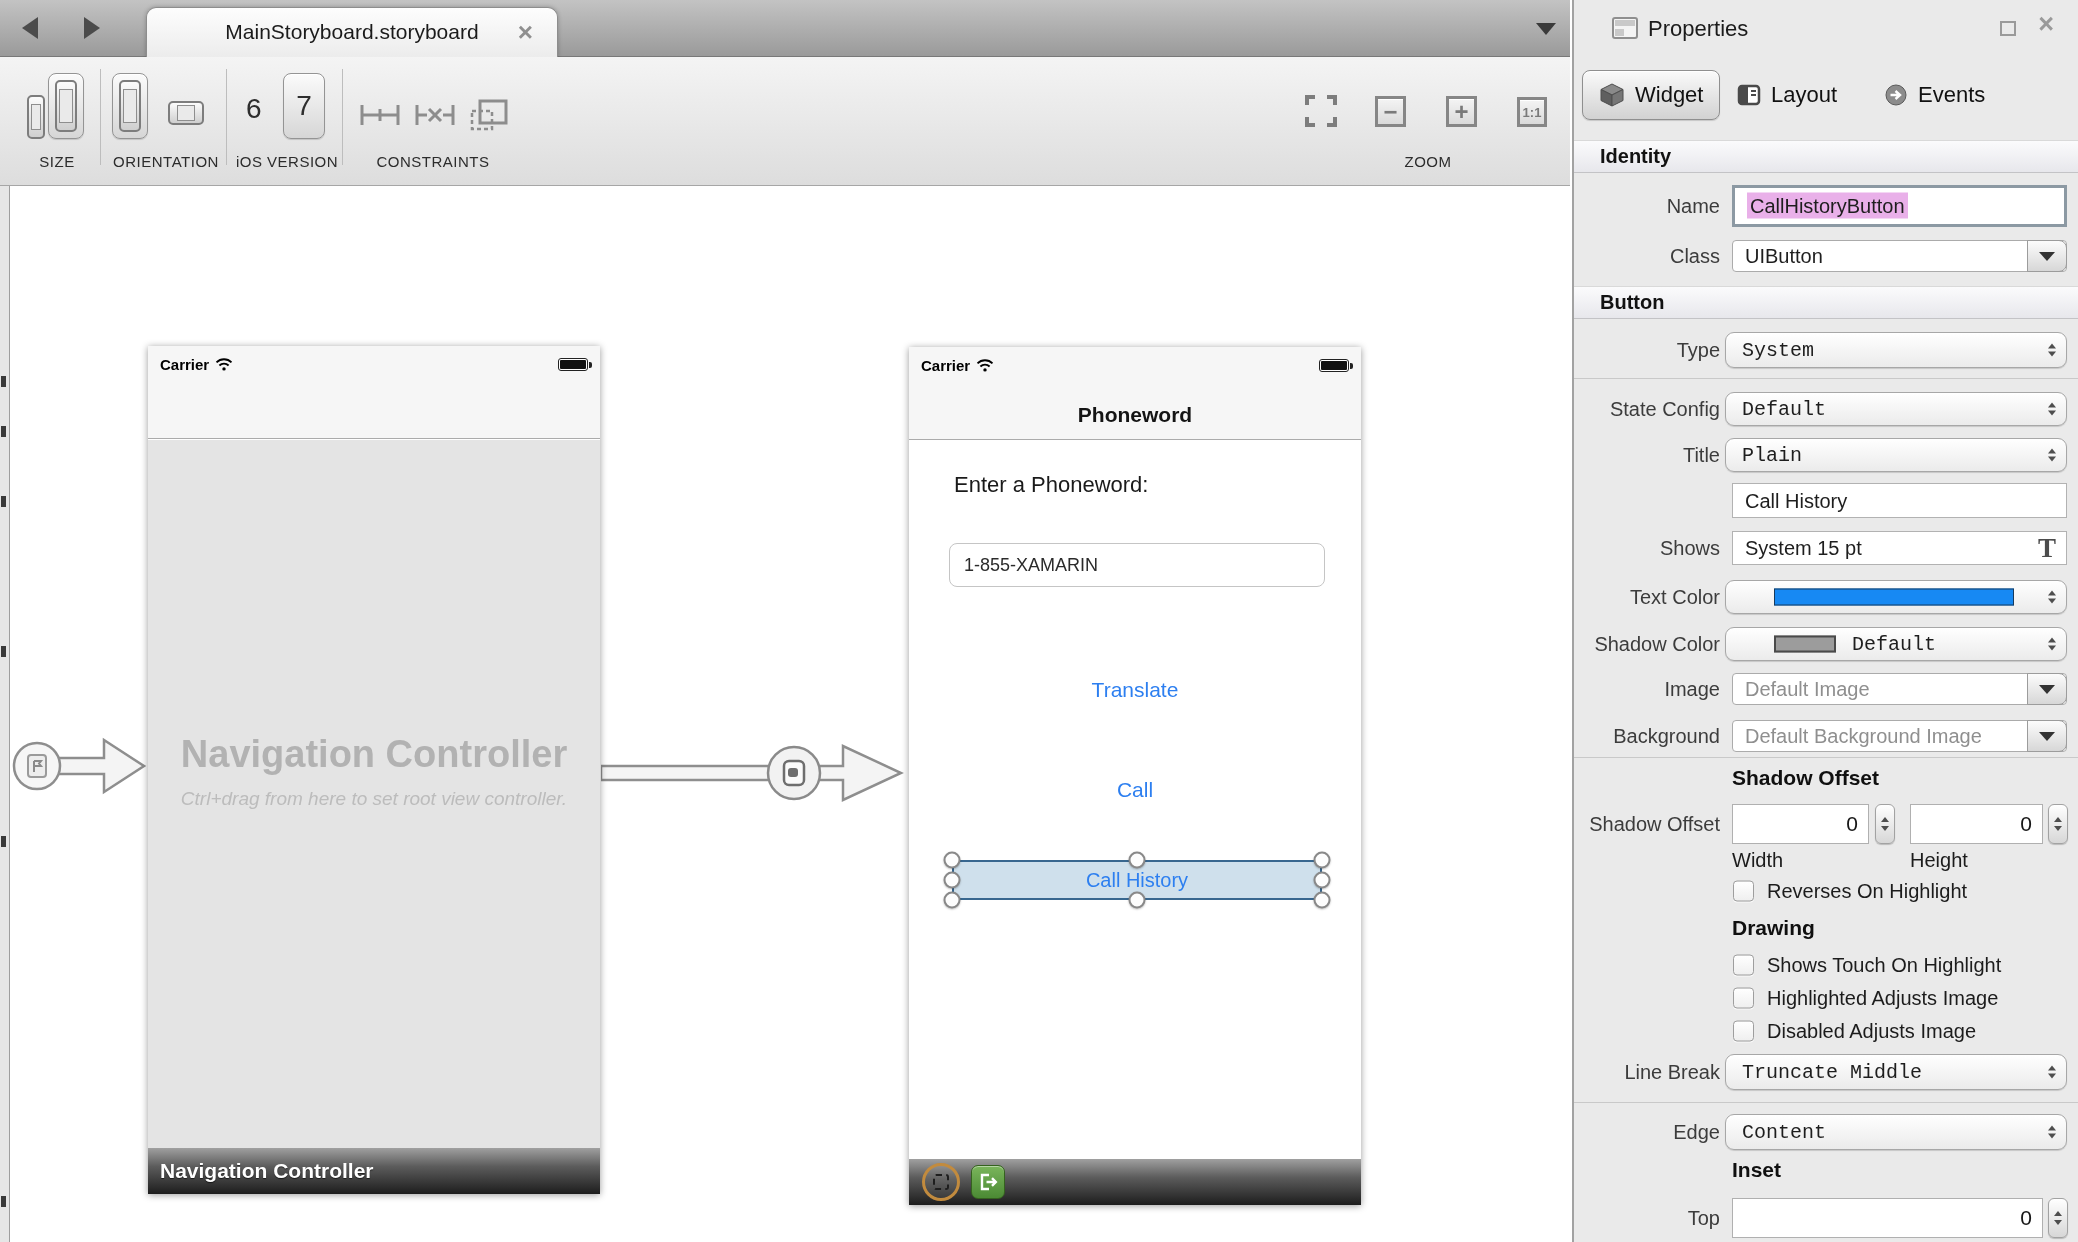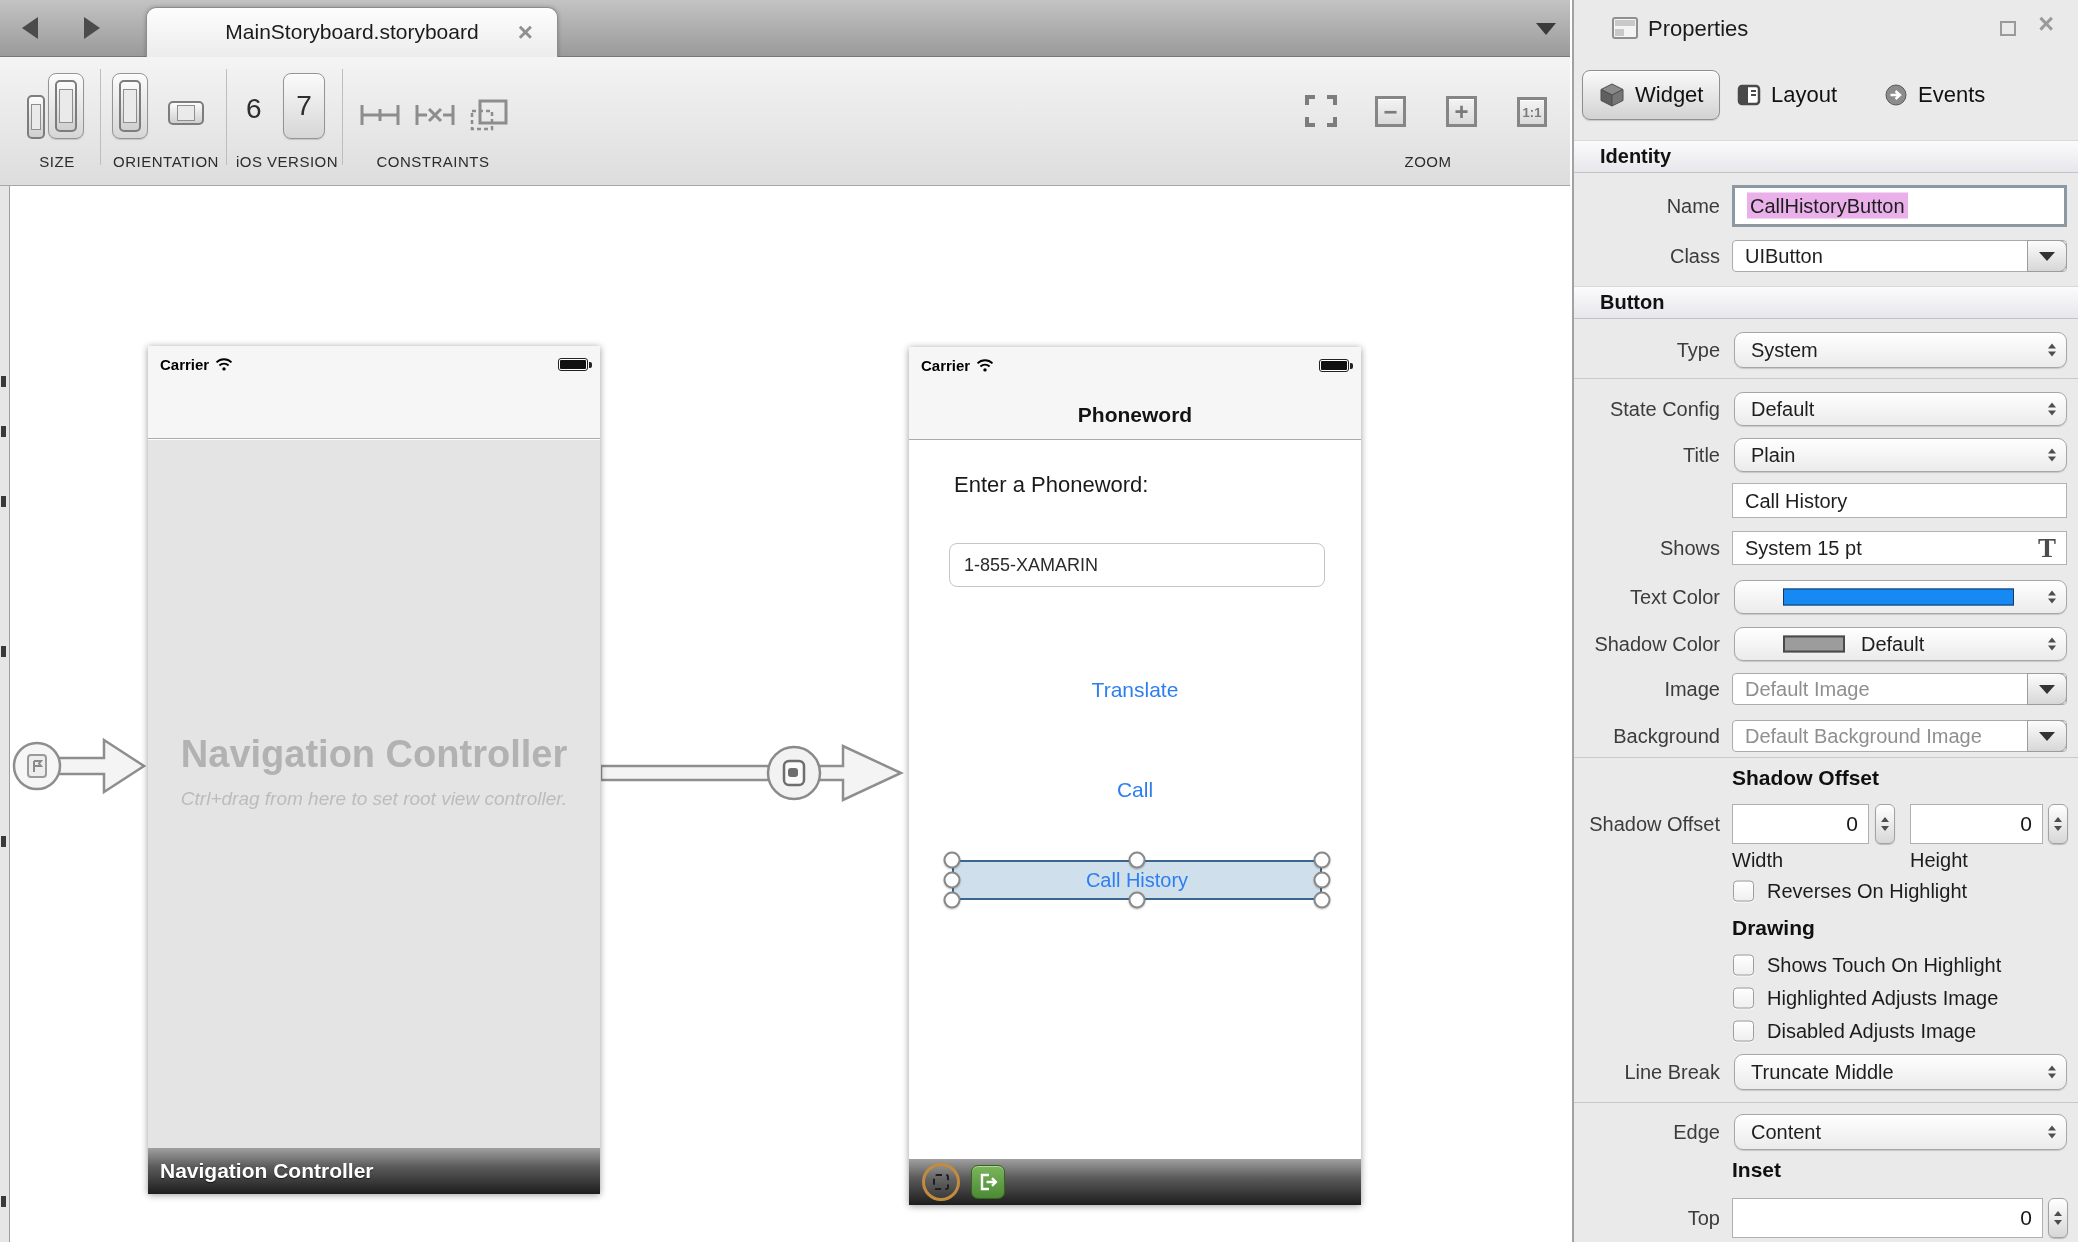--- a/index.html
+++ b/index.html
@@ -78,22 +78,22 @@
   .win-cls { position:absolute; right:24px; top:9px; font-size:27px; font-weight:bold; color:#9a9a9a; }
   .ptab { position:absolute; top:70px; height:50px; display:flex; align-items:center; gap:10px; font-size:22px; color:#111; }
   .ptab.sel { border:1px solid #8f8f8f; border-radius:8px; background:linear-gradient(#fafafa,#d2d2d2);
               box-shadow:inset 0 1px 0 #fff,0 1px 1px rgba(0,0,0,.15); padding:0 16px; }
   .sect { position:absolute; left:0; right:0; height:33px; background:linear-gradient(#fbfbfc,#e7e7ec);
           border-top:1px solid #d9d9d9; border-bottom:1px solid #c3c3c6;
           font-weight:bold; font-size:20px; color:#121212; line-height:31px; padding-left:26px; }
   .prow { position:absolute; left:0; right:0; }
   .plbl { position:absolute; left:0; width:146px; text-align:right; top:50%; transform:translateY(-50%);
           font-size:20px; color:#3c3c3c; white-space:nowrap; }
-  .select { position:absolute; left:160px; right:11px; top:0; height:100%; border-radius:9px; border:1px solid #a7a7a7;
-            background:linear-gradient(#ffffff,#ebebeb); box-shadow:0 1px 1px rgba(0,0,0,.15), inset 0 1px 0 #fff; }
+  .select { position:absolute; left:151px; right:11px; top:0; height:100%; border-radius:9px; border:1px solid #a7a7a7;
+            background:linear-gradient(#ffffff,#ebebeb); box-shadow:0 1px 1px rgba(0,0,0,.15), inset 0 1px 0 #fff;font-family:Liberation Mono, monospace; }
   .stxt { position:absolute; left:16px; top:50%; transform:translateY(-50%); font-size:20px; color:#1e1e1e; white-space:nowrap; }
   .sarrows { position:absolute; right:10px; top:50%; transform:translateY(-50%); display:flex; flex-direction:column; align-items:center; gap:3px; }
   .tup { width:0; height:0; border-left:6px solid transparent; border-right:6px solid transparent; border-bottom:7px solid #4e4e4e; display:block; }
   .tdn { width:0; height:0; border-left:6px solid transparent; border-right:6px solid transparent; border-top:7px solid #4e4e4e; display:block; }
   .tup.xs { border-left-width:4px; border-right-width:4px; border-bottom-width:5px; }
   .tdn.xs { border-left-width:4px; border-right-width:4px; border-top-width:5px; }
   .pinput { position:absolute; left:158px; right:11px; top:0; height:100%; background:#fff; border:1px solid #b2b2b2; }
   .pinput .itxt { position:absolute; left:12px; top:50%; transform:translateY(-50%); font-size:20px; color:#1e1e1e; white-space:nowrap; }
   .pinput.focusring { border:3px solid #8c99a3; }
   .selhl { background:#e9b0e9; padding:2px 3px; }

